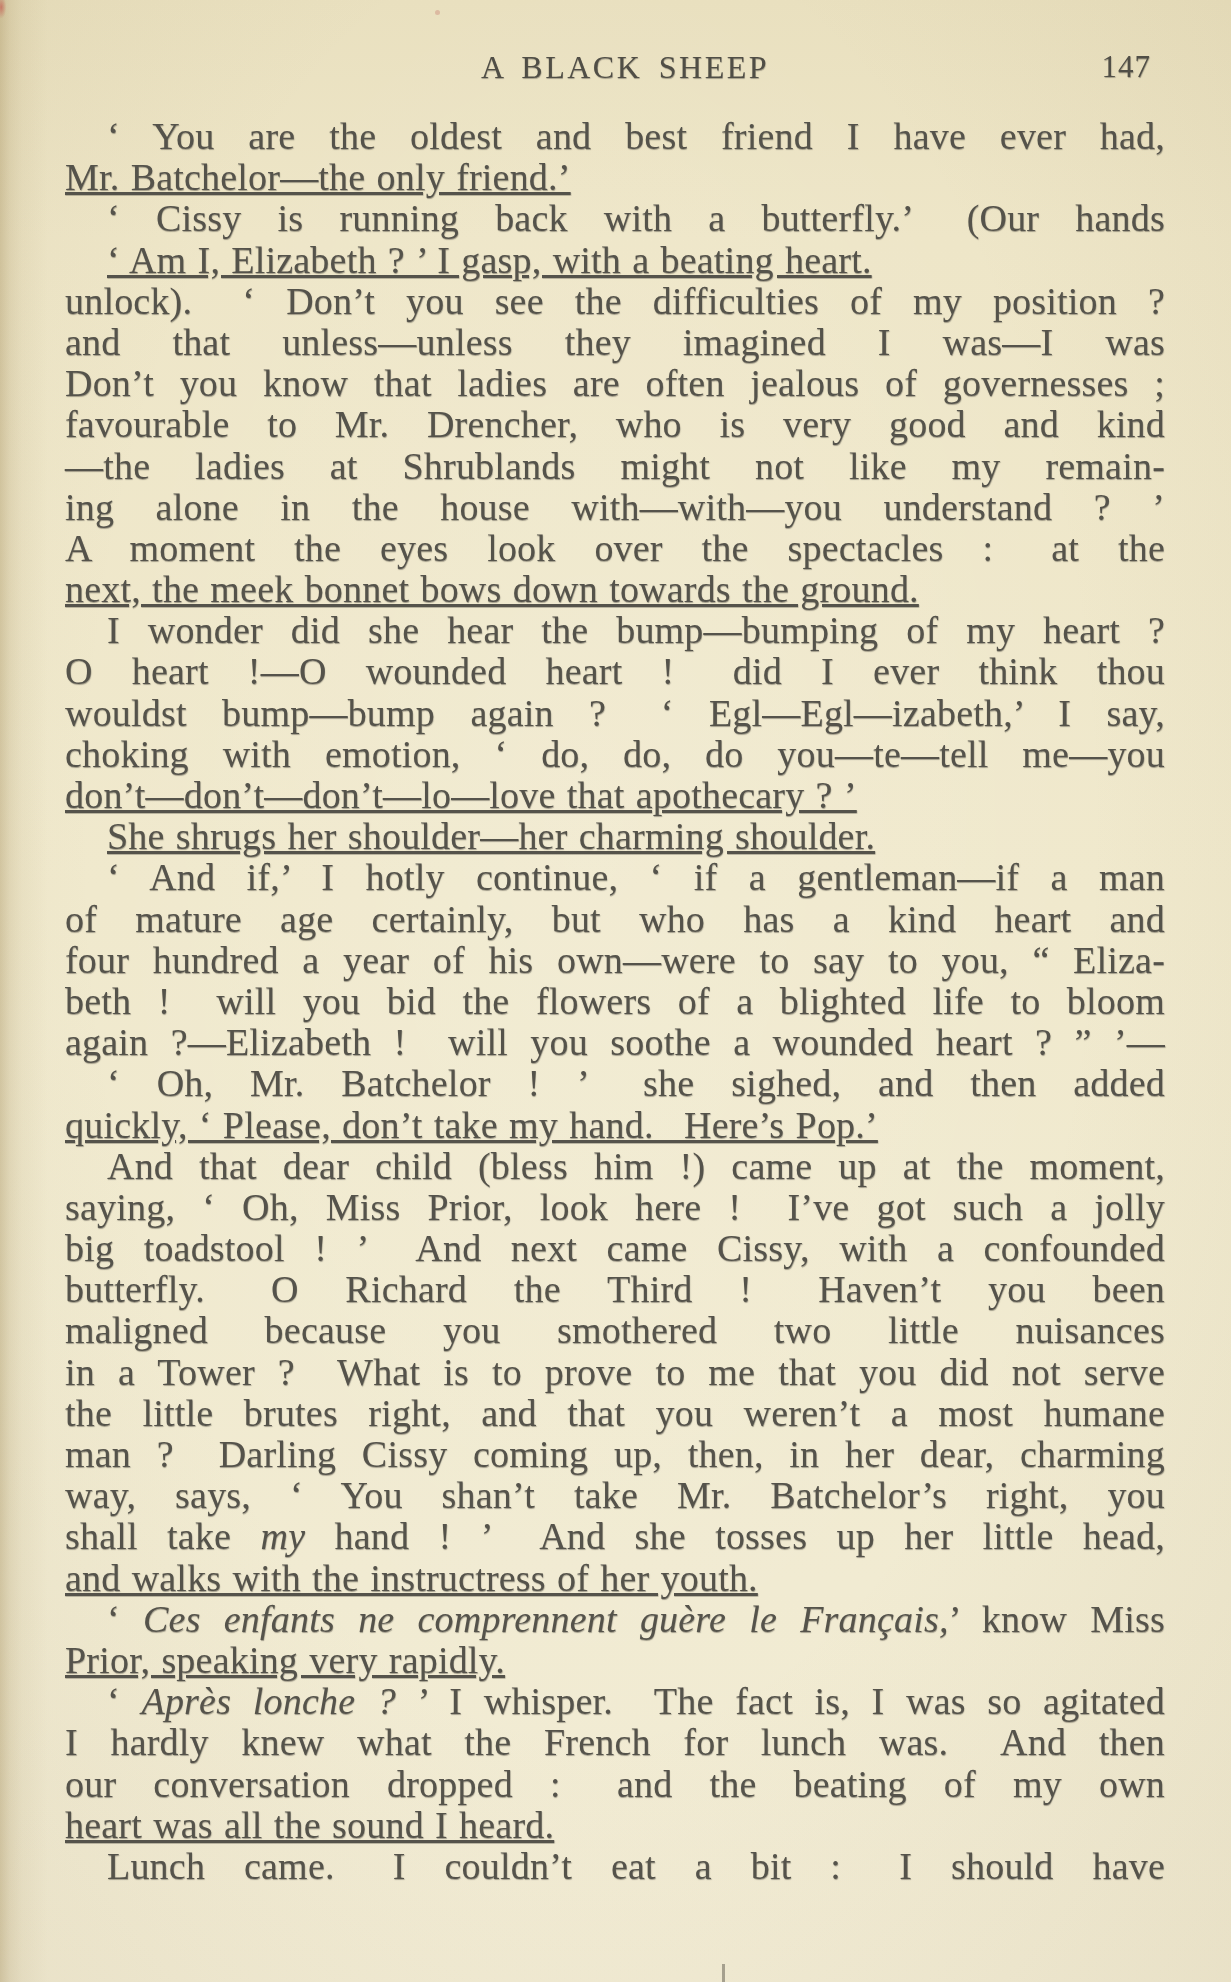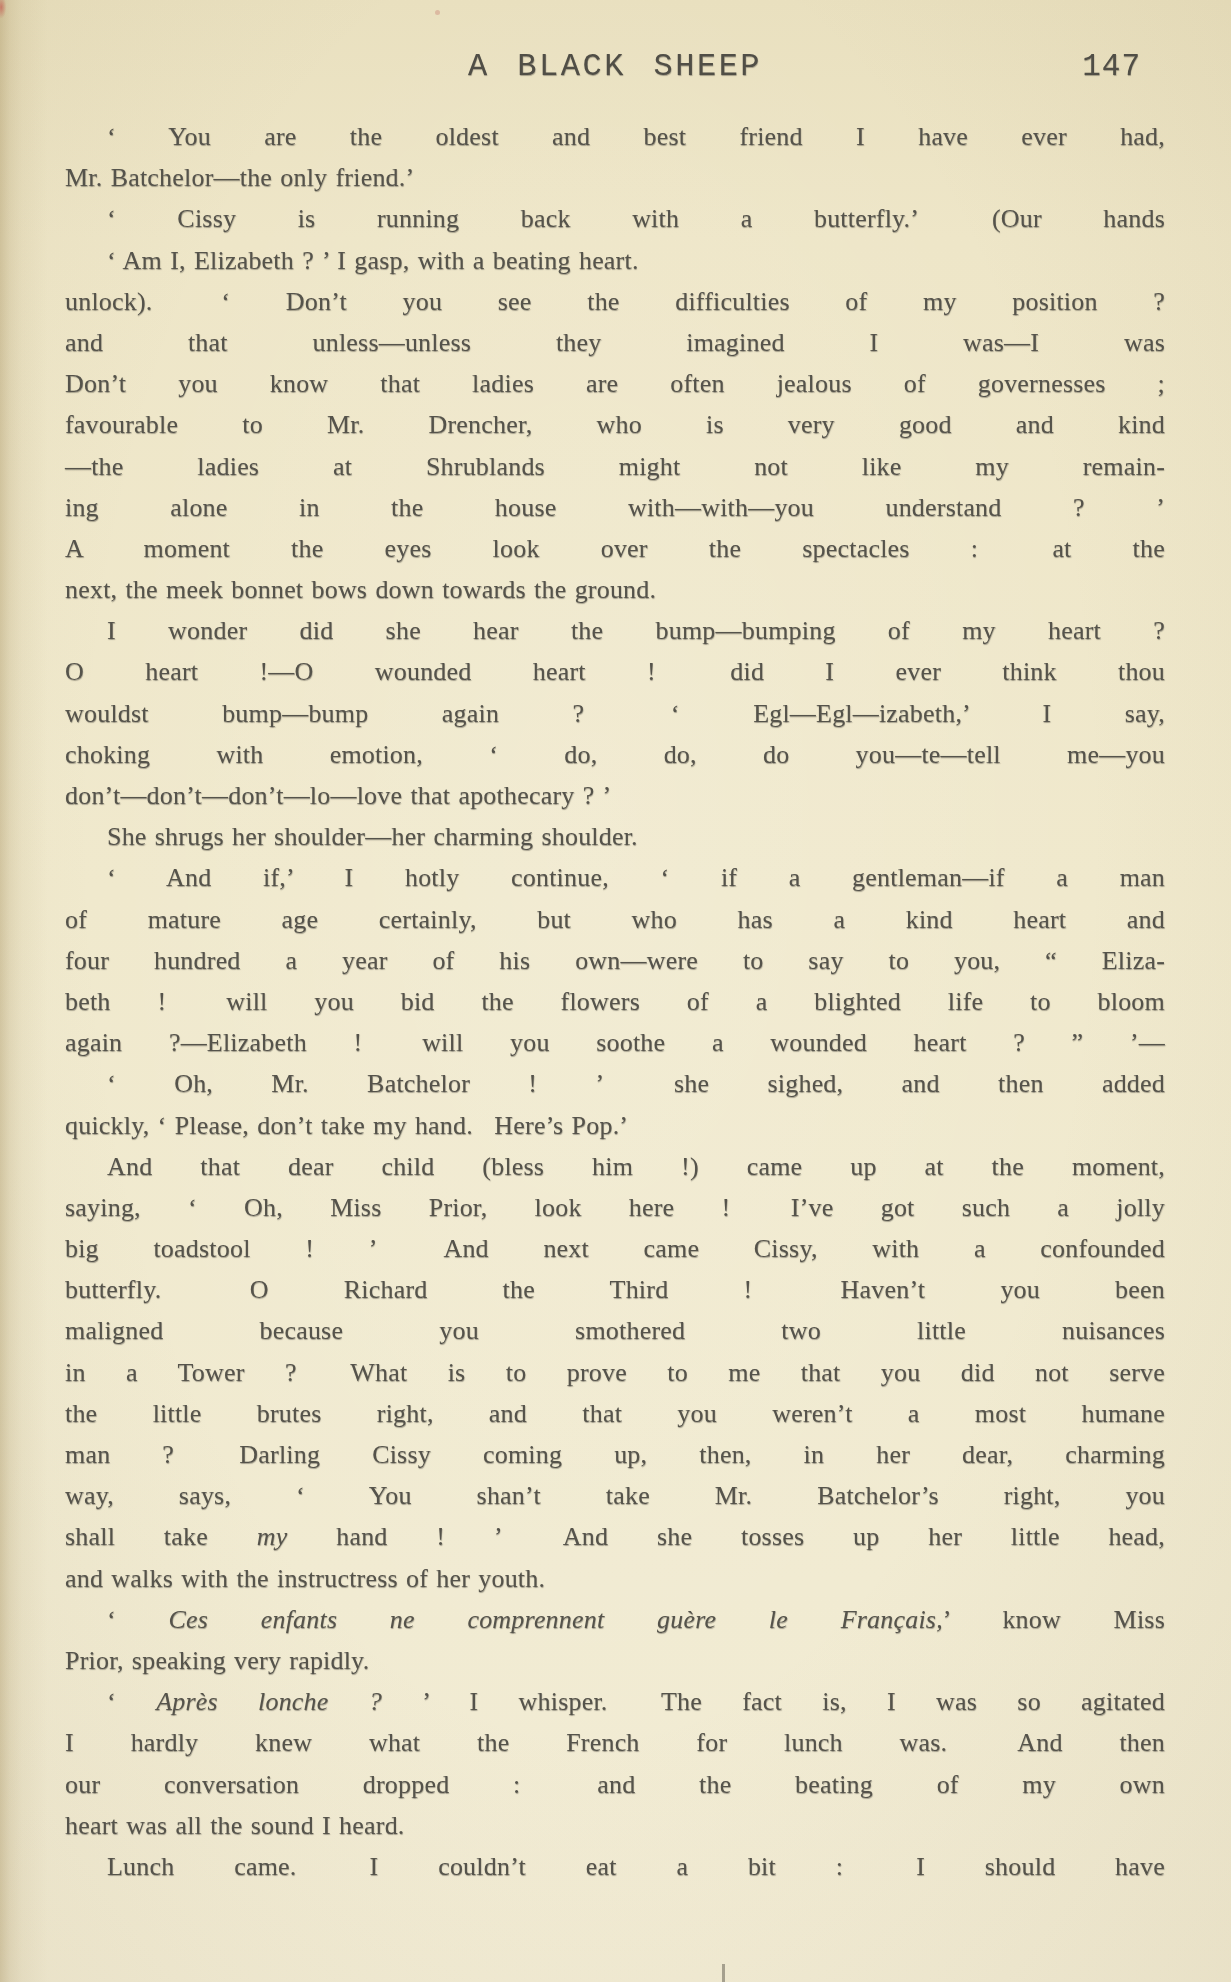--- a/index.html
+++ b/index.html
@@ -17,25 +17,24 @@
     position: absolute;
     inset: 0;
     background:
       radial-gradient(ellipse at 48% 42%, rgba(255,255,255,0.12) 0%, rgba(255,255,255,0.0) 55%, rgba(150,128,76,0.10) 100%),
       linear-gradient(90deg, rgba(150,126,72,0.32) 0px, rgba(150,126,72,0.16) 10px, rgba(150,126,72,0.07) 22px, rgba(150,126,72,0.0) 48px),
       linear-gradient(180deg, #e9e0bf 0%, #eee6c8 12%, #f0e9cd 45%, #f1ebd2 80%, #f2ecd5 100%);
   }
   .header {
     position: absolute;
     top: 48px;
-    left: 65px;
+    left: 75px;
     width: 1100px;
     height: 42px;
     color: #504e46;
-    font-family: Liberation Mono, monospace;
   }
   .running-title {
     display: block;
     text-align: center;
     font-size: 32px;
     letter-spacing: 2.5px;
     word-spacing: 6px;
     line-height: 38px;
     text-shadow: 0.4px 0.7px 0.8px rgba(80,76,66,0.45);
   }
@@ -51,30 +50,31 @@
   .text-block {
     position: absolute;
     top: 116px;
     left: 65px;
     width: 1100px;
     color: #55534b;
   }
   .line {
     height: 41.2px;
     line-height: 41.2px;
-    font-size: 26px;
+    font-size: 38px;
     letter-spacing: 0.2px;
     word-spacing: 1.5px;
     white-space: normal;
     text-align: justify;
     text-align-last: justify;
     text-shadow: 0.4px 0.7px 0.9px rgba(86,82,72,0.5);
   }
   .line.nj {
     text-align-last: left;
+    text-decoration: underline;
   }
   .line.ind {
     text-indent: 42px;
   }
   .it {
     font-style: italic;
   }
   .mark-pink {
     position: absolute;
     left: 0;

